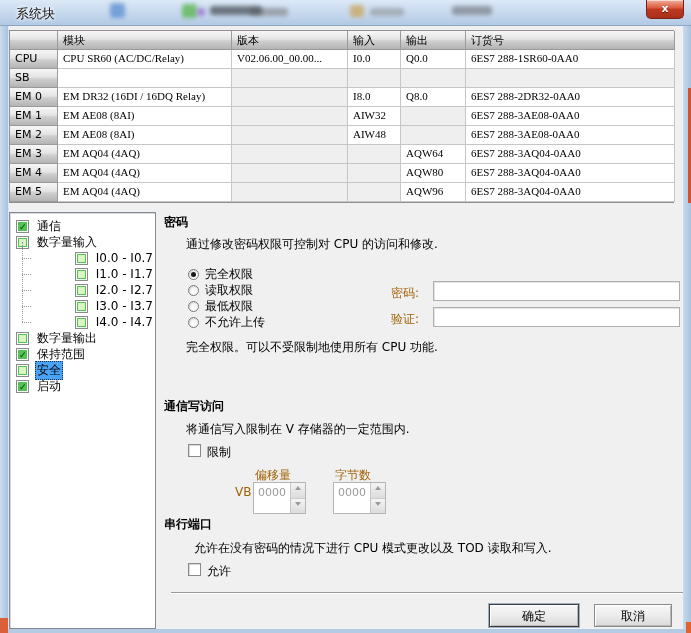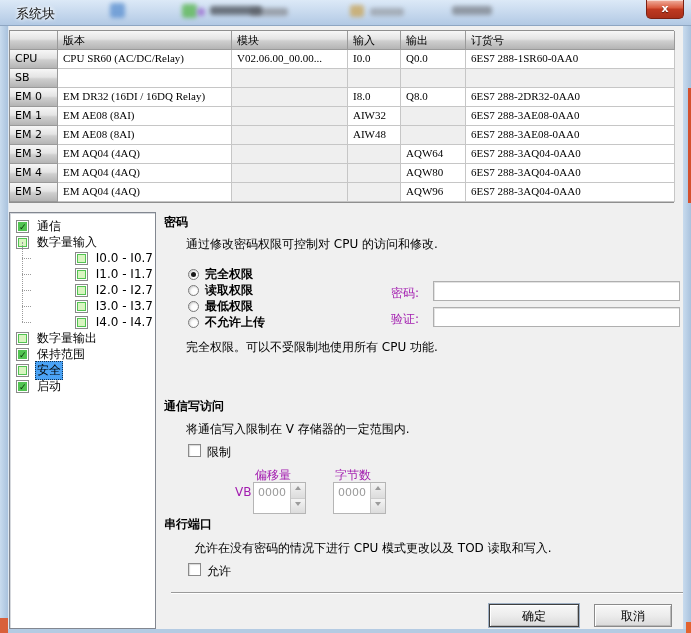--- a/index.html
+++ b/index.html
@@ -68,23 +68,23 @@
   .chk { width:13px; height:13px; background:#fff; border:1px solid #8a8a8a;
     margin-right:6px; display:flex; align-items:center; justify-content:center; flex:0 0 13px; }
   .chk .inner { width:9px; height:9px; border:1px solid #52c352; background:#d9f5c1;
     font-size:9px; line-height:8px; text-align:center; color:#073807; font-weight:bold; }
   .chk.checked .inner { background:#52c352; }
   .tree-label { padding:0 2px; }
   .tree-item.selected .tree-label { background:#4ba3f5; border:1px dotted #103050; padding:0 1px; }
   
   .sec-title { position:absolute; font-weight:bold; }
   .sec-text  { position:absolute; }
-  .gray { color:#a21caf; }
-  
-  .radio-row { position:absolute; display:flex; align-items:center; height:14px; cursor:pointer;font-weight:bold; }
+  .gray { color:#a16207; }
+  
+  .radio-row { position:absolute; display:flex; align-items:center; height:14px; cursor:pointer; }
   .radio { width:11px; height:11px; border-radius:50%; background:#fdfdfd;
     border:1px solid #787878; box-shadow:inset 1px 1px 2px #cfcfcf; margin-right:6px;
     position:relative; flex:0 0 11px; }
   .radio.on::after { content:""; position:absolute; left:2px; top:2px; width:5px; height:5px;
     border-radius:50%; background:#1a1a1a; }
   
   .field { position:absolute; background:#fff; border:1px solid #afafaf;
     box-shadow:inset 1px 1px 0 #e3e3e3; height:20px; }
   
   .cbx-row { position:absolute; display:flex; height:14px; cursor:pointer; }
@@ -131,22 +131,22 @@
 <div class="frame-edge edge-right"></div>
 <div class="frame-edge edge-bottom"></div>
 <div class="artifact" style="left:688px;top:88px;width:3px;height:115px;background:#d4502e"></div>
 <div class="artifact" style="left:686px;top:622px;width:5px;height:11px;background:#e2622f"></div>
 <div class="artifact" style="left:0px;top:618px;width:8px;height:15px;background:#d9603a"></div>
 
 <div class="client">
 
   <div class="modtable">
     <div class="hcell"></div>
+    <div class="hcell">模块</div>
     <div class="hcell">版本</div>
-    <div class="hcell">模块</div>
     <div class="hcell">输入</div>
     <div class="hcell">输出</div>
     <div class="hcell">订货号</div>
 
     <div class="slot">CPU</div>
     <div class="cell">CPU SR60 (AC/DC/Relay)</div>
     <div class="cell">V02.06.00_00.00...</div>
     <div class="cell">I0.0</div>
     <div class="cell">Q0.0</div>
     <div class="cell">6ES7 288-1SR60-0AA0</div>

